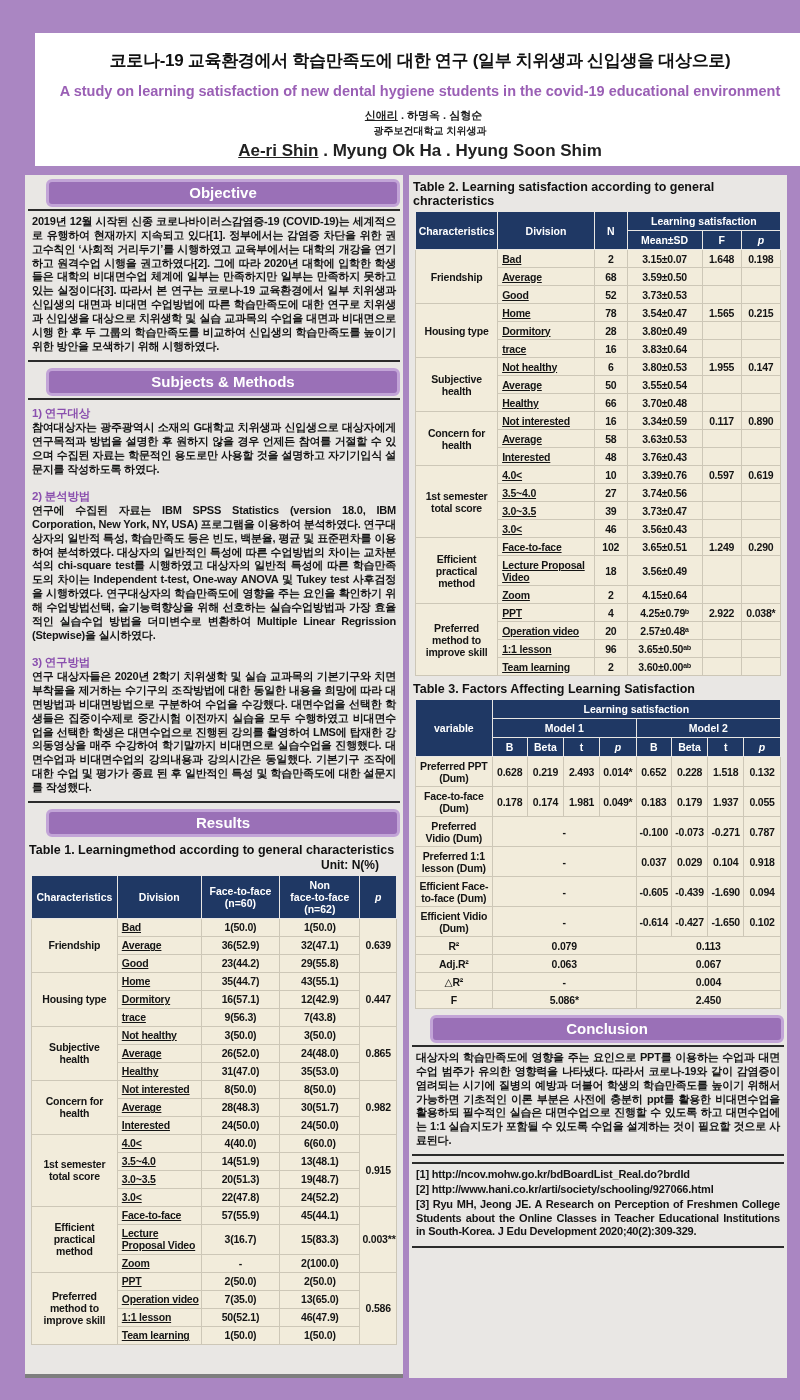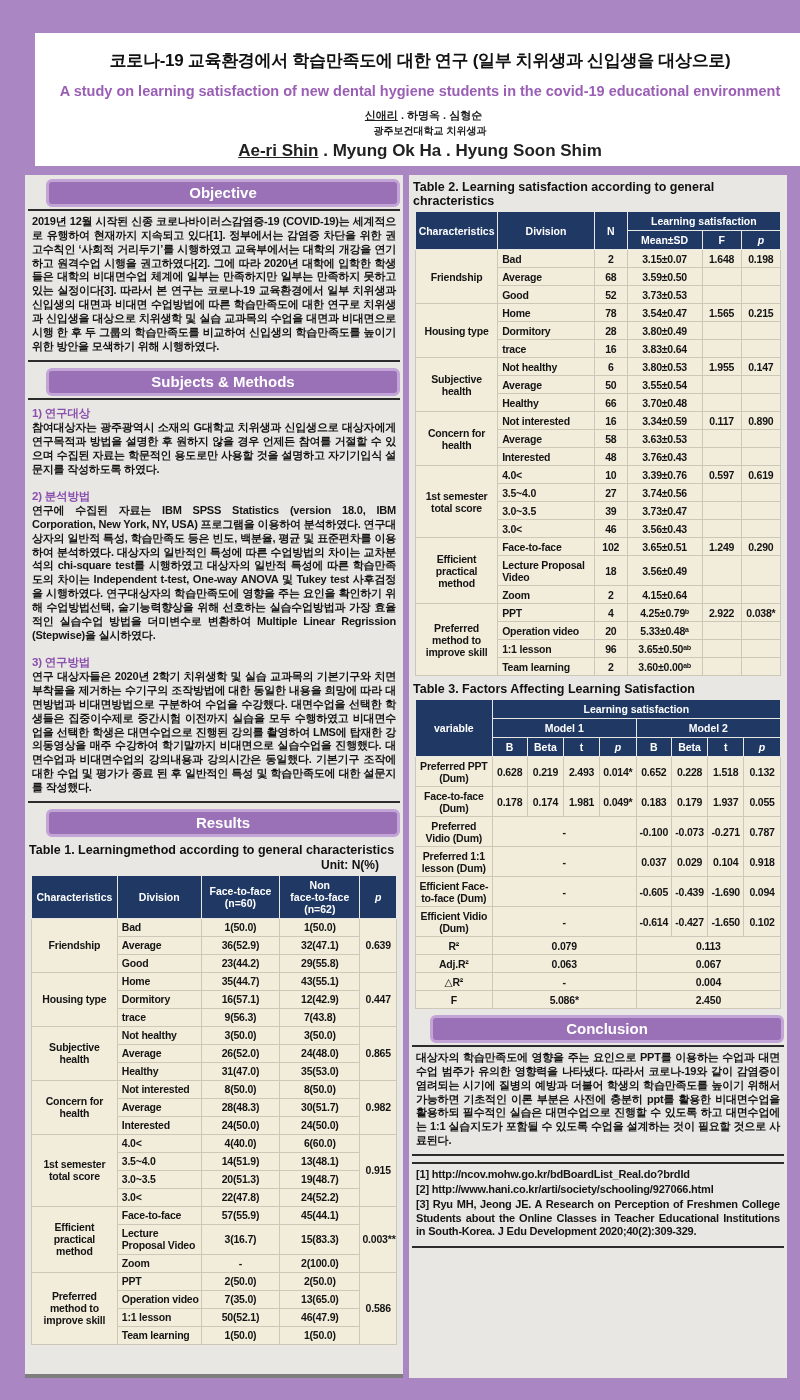--- a/index.html
+++ b/index.html
@@ -52,21 +52,21 @@
   .tbl th{
     background:#1f3864;color:#fff;font-size:10.5px;font-weight:bold;
     border:1.5px solid #e9e7e4;padding:3px 1px;text-align:center;
     white-space:pre-line;vertical-align:middle;
   }
   .tbl td{
     background:#f2ecdb;color:#141414;font-size:10.5px;font-weight:bold;
     border:1px solid #cdc7b7;padding:2.5px 2px;text-align:center;vertical-align:middle;
     letter-spacing:-0.2px;
   }
-  .tbl td.l{text-align:left;padding-left:4px;}
+  .tbl td.l{text-align:left;padding-left:4px;text-decoration:underline;}
   .tbl td.c{text-align:center;}
   .tbl .i{font-style:italic;}
   .t1{margin-top:2px;}
   .refs div{margin-bottom:1px;}
 </style>
 </head>
 <body>
 
 <div class="title-card">
   <div class="title-ko">코로나-19 교육환경에서 학습만족도에 대한 연구 (일부 치위생과 신입생을 대상으로)</div>
@@ -417,21 +417,21 @@
           <td rowspan="4" class="c">Preferred method to improve skill</td>
           <td class="l">PPT</td>
           <td>4</td>
           <td>4.25±0.79ᵇ</td>
           <td>2.922</td>
           <td>0.038*</td>
         </tr>
         <tr>
           <td class="l">Operation video</td>
           <td>20</td>
-          <td>5.33±0.48ᵃ</td>
+          <td>2.57±0.48ᵃ</td>
           <td></td>
           <td></td>
         </tr>
         <tr>
           <td class="l">1:1 lesson</td>
           <td>96</td>
           <td>3.65±0.50ᵃᵇ</td>
           <td></td>
           <td></td>
         </tr>

